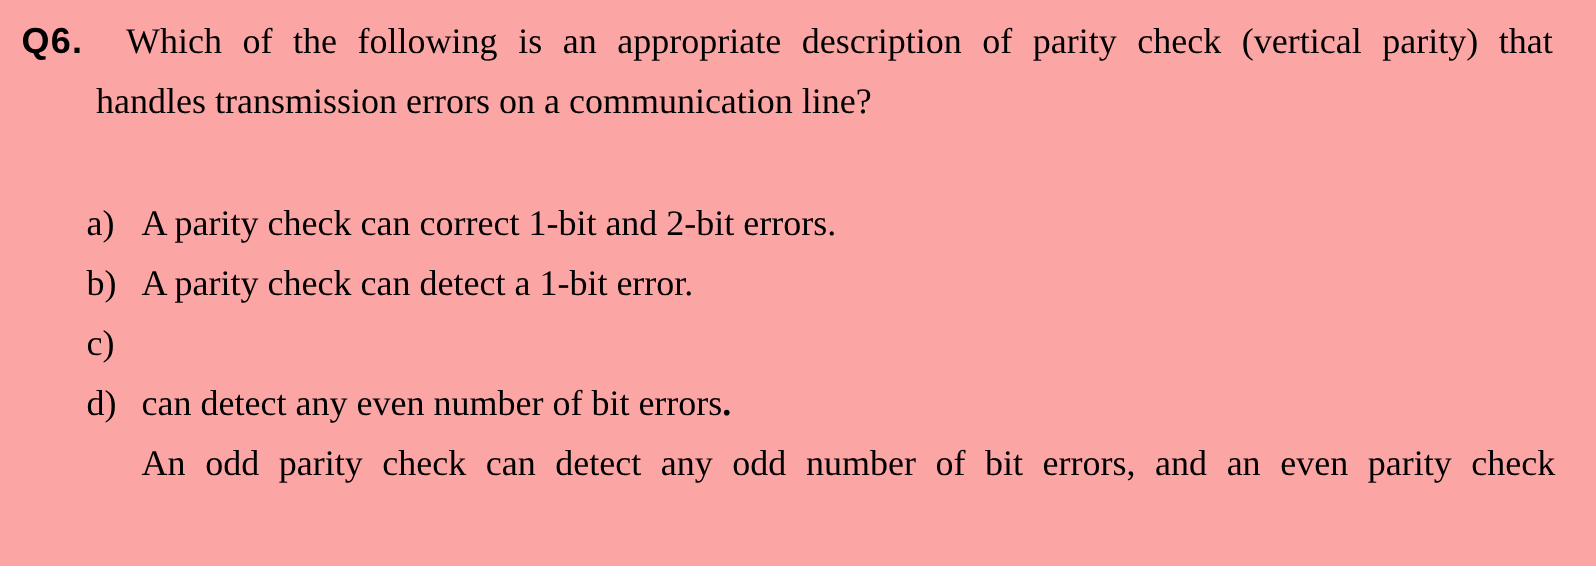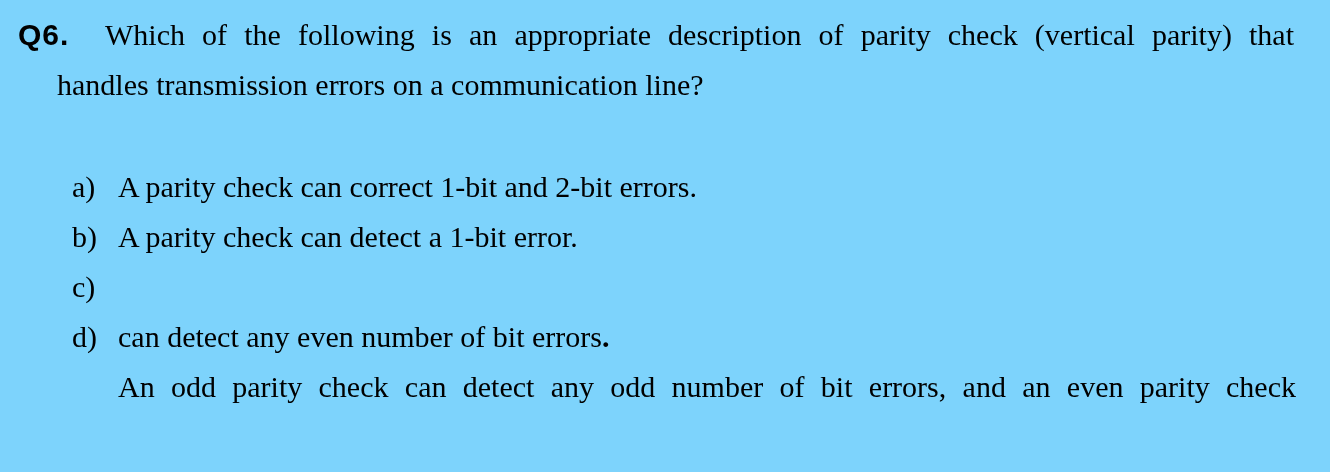--- a/index.html
+++ b/index.html
@@ -7,21 +7,21 @@
     padding: 0;
     width: 1330px;
     height: 472px;
     overflow: hidden;
     background: #ffffff;
   }
   .page {
     position: relative;
     width: 1330px;
     height: 472px;
-    background: #7dd3fc;
+    background: #fca5a5;
     color: #000000;
     font-family: "Liberation Serif", "DejaVu Serif", serif;
     font-size: 30px;
     line-height: 50px;
     padding-top: 10px;
     box-sizing: border-box;
   }
   .question-block {
     position: relative;
   }
@@ -37,21 +37,21 @@
     position: absolute;
     left: 18px;
     top: 0;
     font-family: "Liberation Sans", "DejaVu Sans", sans-serif;
     font-weight: 700;
     font-size: 30px;
     letter-spacing: 1px;
     text-align: left;
   }
   .q-line2 {
-    padding-left: 57px;
+    padding-left: 80px;
     white-space: nowrap;
   }
   .options-list {
     margin-top: 52px;
     padding-left: 72px;
     padding-right: 34px;
   }
   .option-row {
     display: flex;
     align-items: flex-start;

